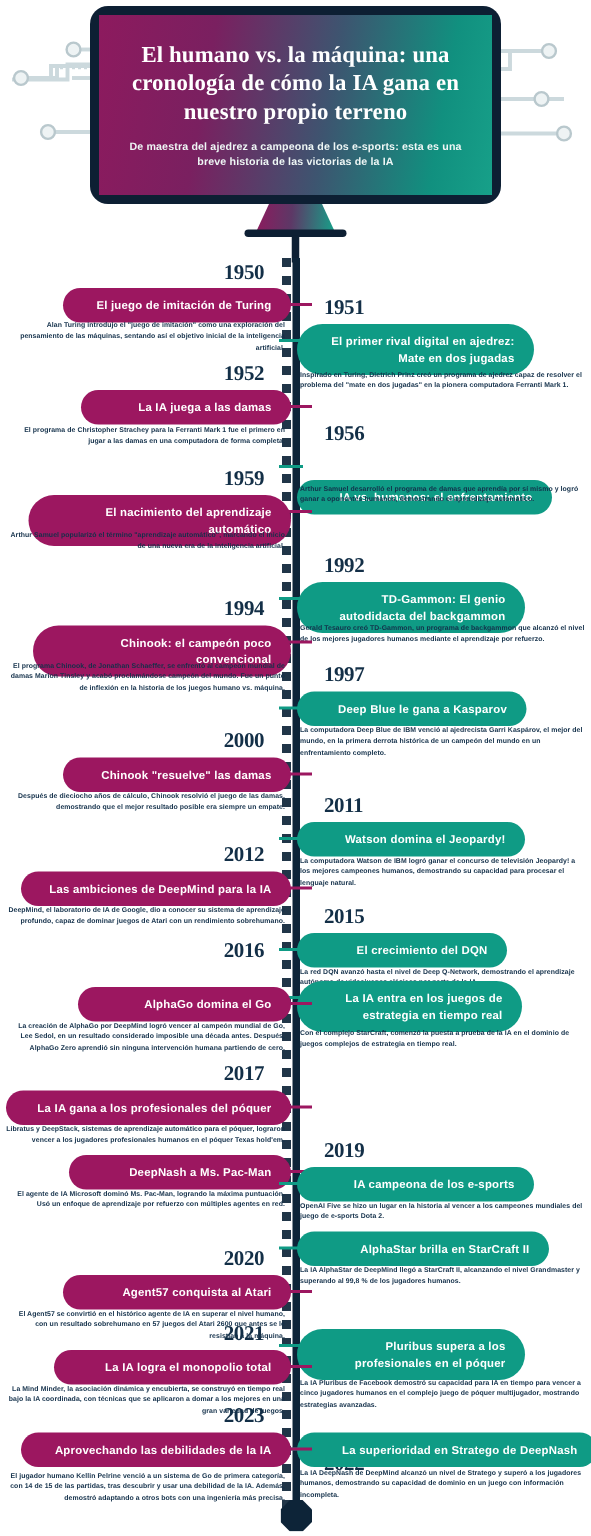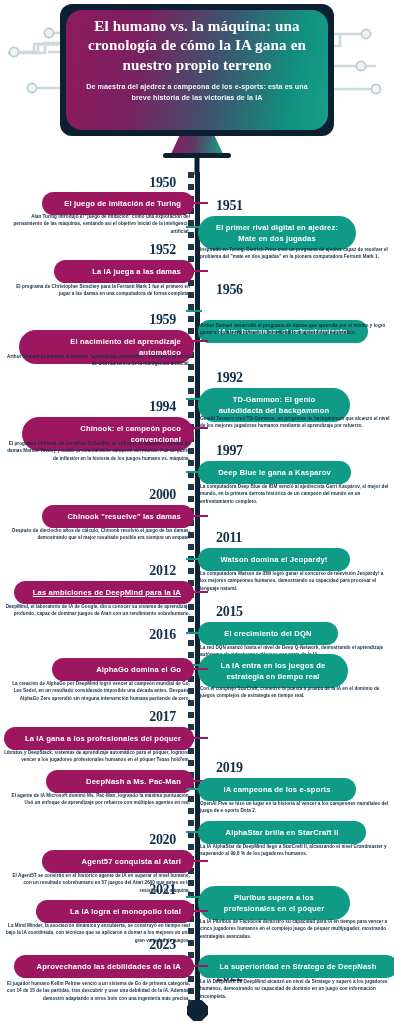--- a/index.html
+++ b/index.html
@@ -23,25 +23,26 @@
   .monitor {
     position:absolute;
     left:60px; top:4px;
     width:274px; height:132px;
     background:#0d1f33;
     border-radius:12px;
     padding:6px;
   }
   .screen {
     width:100%; height:100%;
-    border-radius:16px;
+    border-radius:0;
     background:linear-gradient(100deg,#8d1a5e 0%,#7a2060 28%,#3d5570 58%,#11907f 85%,#17a089 100%);
     display:flex;
     flex-direction:column;
     align-items:center;
+    justify-content:center;
     padding:6px 14px;
   }
   .screen h1 {
     font-family:"Liberation Serif", serif;
     font-size:15.2px;
     line-height:1.28;
     font-weight:700;
     color:#ffffff;
     text-align:center;
     letter-spacing:.1px;
@@ -130,21 +131,21 @@
     padding:6px 13px;
     font-size:7.6px;
     font-weight:700;
     line-height:1.45;
     color:#ffffff;
     letter-spacing:.15px;
   }
   .pill.mag  { background:#9c1760; }
   .pill.teal { background:#0f9b85; }
   .pill.left  { right:200px; text-align:right; }
-  .pill.right { left:198px;  text-align:center;   }
+  .pill.right { left:198px;  text-align:right;   }
 
   
   .stub {
     position:absolute;
     height:2px;
     width:16px;
   }
   .stub.mag  { background:#9c1760; }
   .stub.teal { background:#0f9b85; }
 
@@ -247,21 +248,21 @@
       <div class="body right" style="top: 311px; width: 190px;">La computadora Deep Blue de IBM venció al ajedrecista Garri Kaspárov, el mejor del mundo, en la primera derrota histórica de un campeón del mundo en un enfrentamiento completo.</div>
       <div class="year left" style="top: 315px;">2000</div>
       <div class="pill mag left" style="top: 333px; width: 152px;">Chinook "resuelve" las damas</div>
       <div class="stub mag" style="top: 343px; right: 186px;"></div>
       <div class="body left" style="top: 355px; width: 186px;">Después de dieciocho años de cálculo, Chinook resolvió el juego de las damas, demostrando que el mejor resultado posible era siempre un empate.</div>
       <div class="year right" style="top: 358px;">2011</div>
       <div class="pill teal right" style="top: 376px; width: 152px;">Watson domina el Jeopardy!</div>
       <div class="stub teal" style="top: 386px; left: 186px;"></div>
       <div class="body right" style="top: 398px; width: 190px;">La computadora Watson de IBM logró ganar el concurso de televisión Jeopardy! a los mejores campeones humanos, demostrando su capacidad para procesar el lenguaje natural.</div>
       <div class="year left" style="top: 391px;">2012</div>
-      <div class="pill mag left" style="top: 409px; width: 180px; text-decoration: underline;">Las ambiciones de DeepMind para la IA</div>
+      <div class="pill mag left" style="top: 409px; width: 180px;">Las ambiciones de DeepMind para la IA</div>
       <div class="stub mag" style="top: 419px; right: 186px;"></div>
       <div class="body left" style="top: 431px; width: 186px;">DeepMind, el laboratorio de IA de Google, dio a conocer su sistema de aprendizaje profundo, capaz de dominar juegos de Atari con un rendimiento sobrehumano.</div>
       <div class="year right" style="top: 432px;">2015</div>
       <div class="pill teal right" style="top: 450px; width: 140px;">El crecimiento del DQN</div>
       <div class="stub teal" style="top: 460px; left: 186px;"></div>
       <div class="body right" style="top: 472px; width: 190px;">La red DQN avanzó hasta el nivel de Deep Q-Network, demostrando el aprendizaje autónomo de videojuegos clásicos por parte de la IA.</div>
       <div class="pill teal right" style="top: 482px; width: 150px;">La IA entra en los juegos de estrategia en tiempo real</div>
       <div class="stub teal" style="top: 492px; left: 186px;"></div>
       <div class="body right" style="top: 513px; width: 190px;">Con el complejo StarCraft, comenzó la puesta a prueba de la IA en el dominio de juegos complejos de estrategia en tiempo real.</div>
       <div class="year left" style="top: 455px;">2016</div>

